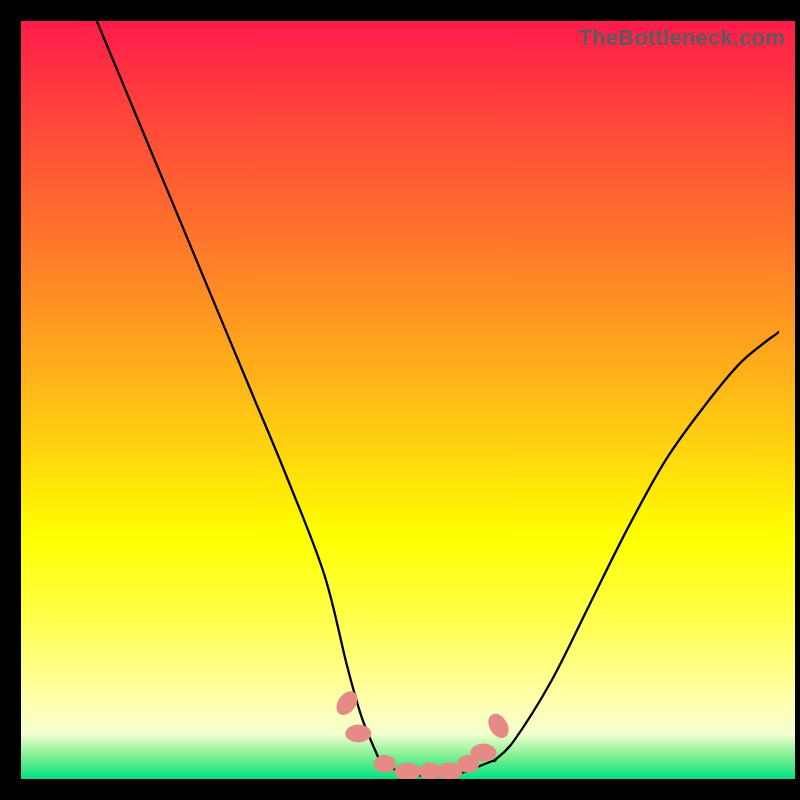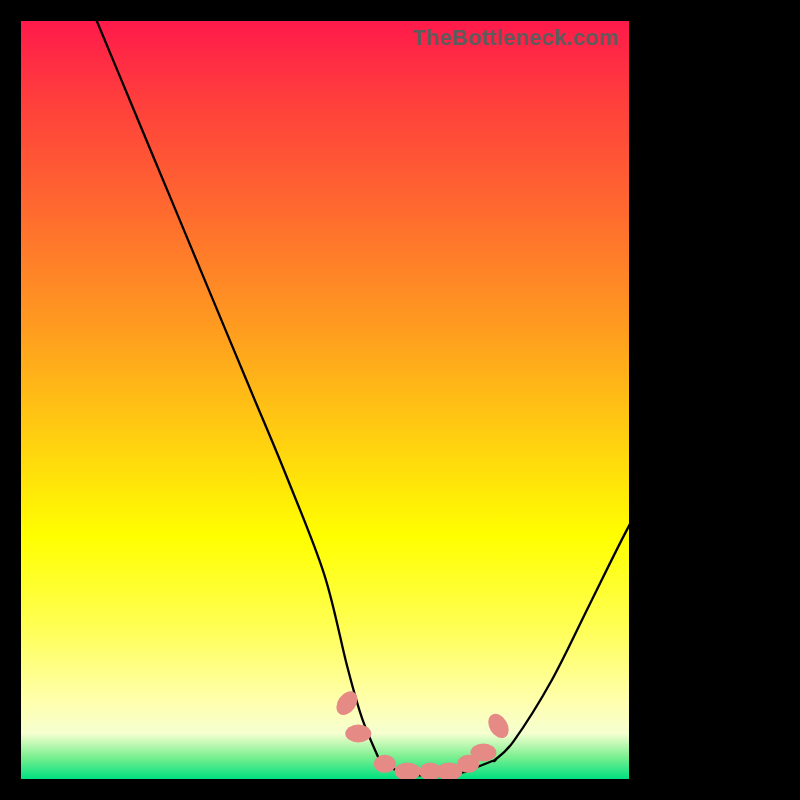--- a/index.html
+++ b/index.html
@@ -16,21 +16,21 @@
     left: 0;
     top: 0;
     width: 800px;
     height: 800px;
     background: #000;
   }
   .plot {
     position: absolute;
     left: 21px;
     top: 21px;
-    width: 608px;
+    width: 774px;
     height: 758px;
     background: linear-gradient(to bottom,
       #ff1a4b 0%,
       #ff3d3d 10%,
       #ff6a2f 25%,
       #ff9a20 40%,
       #ffcf10 55%,
       #ffff00 68%,
       #ffff55 80%,
       #ffffb0 90%,

